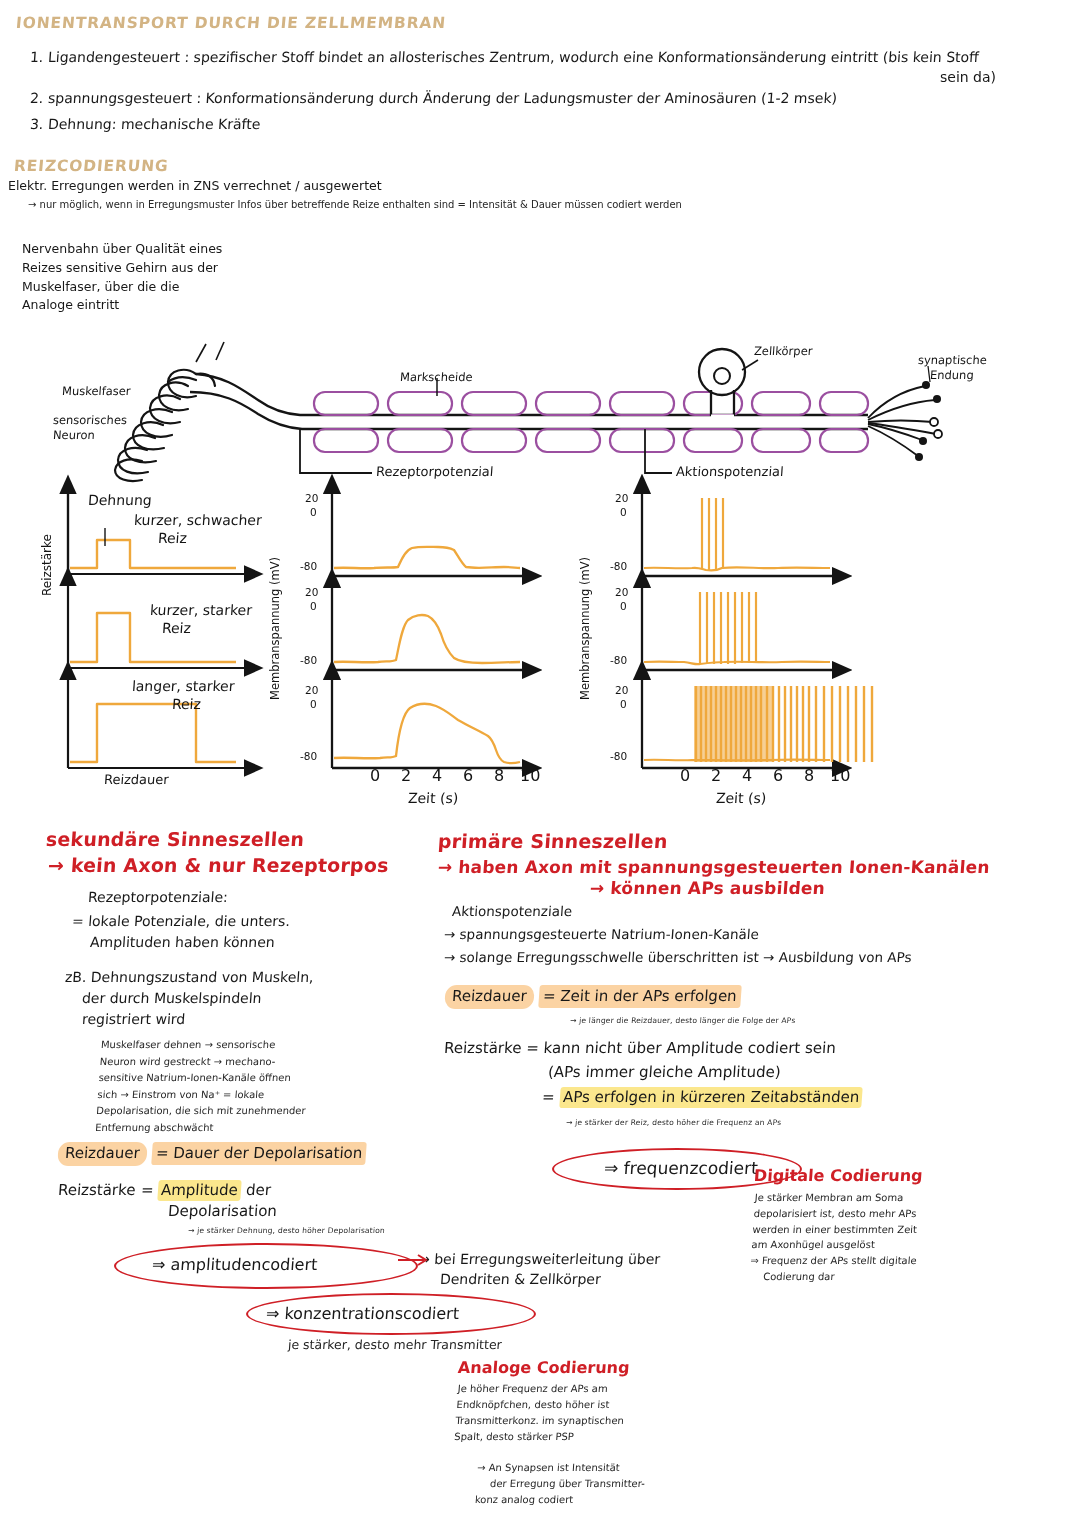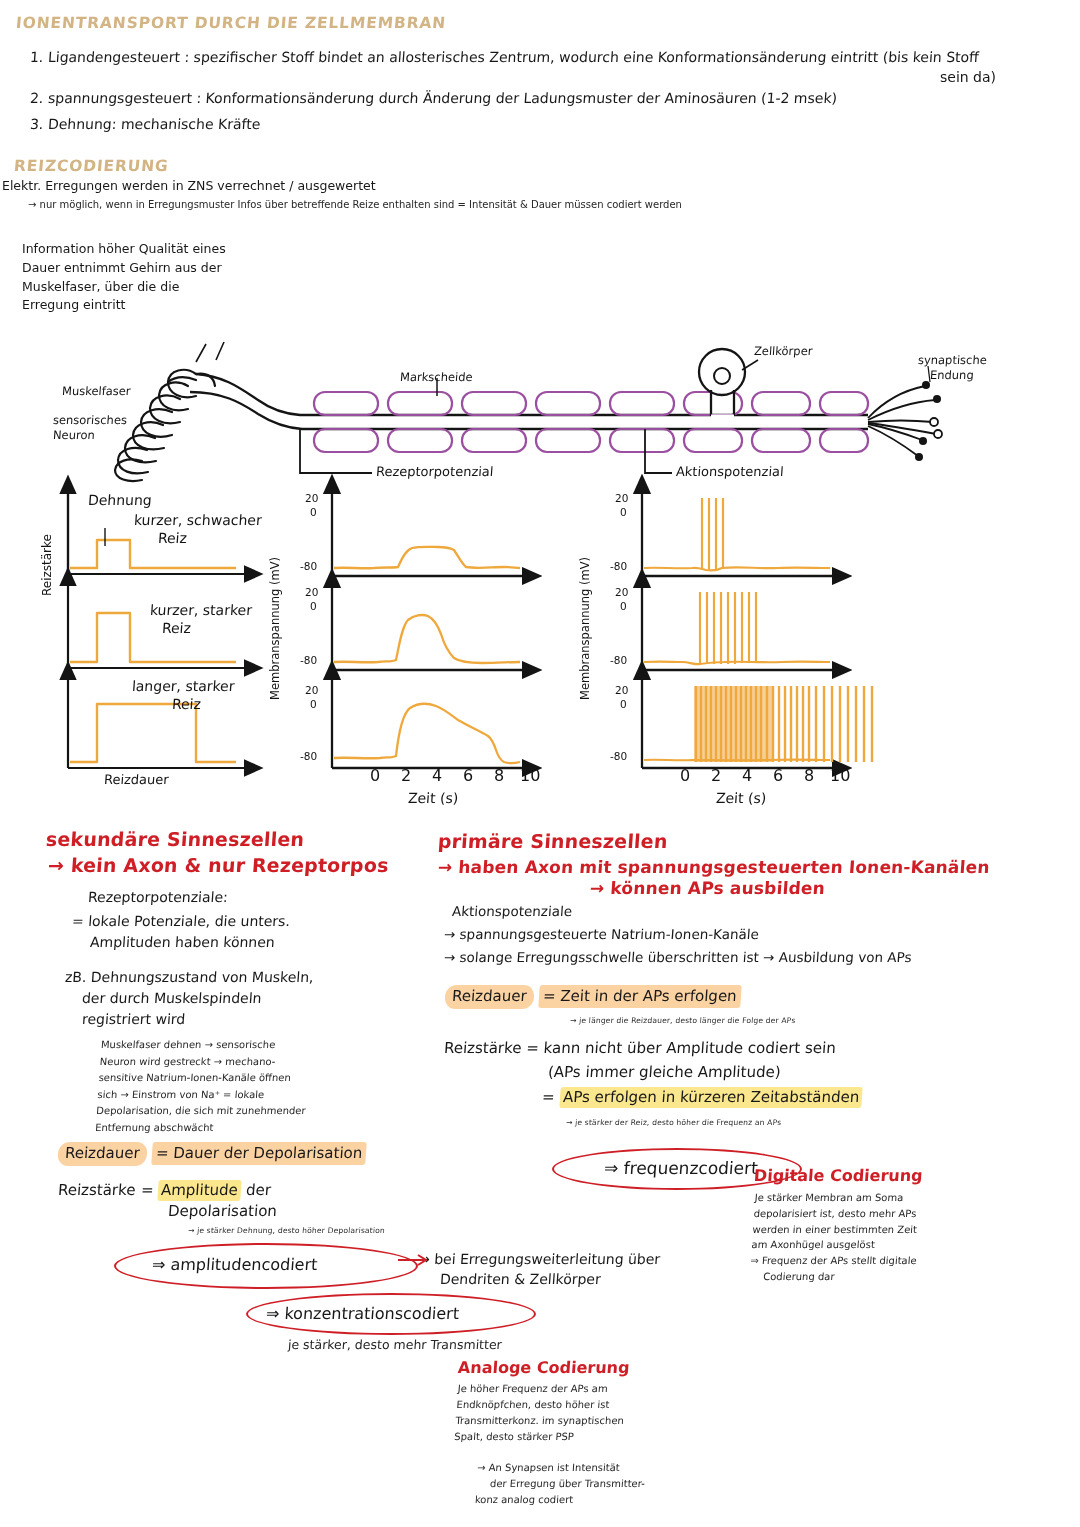--- a/index.html
+++ b/index.html
@@ -51,28 +51,28 @@
   <span class="hand2">2.</span>
   <span class="hand2">spannungsgesteuert : Konformationsänderung  durch Änderung  der Ladungsmuster der Aminosäuren   (1-2 msek)</span>
 </div>
 
 <div class="abs bk nosel" style="left:30px;top:115px;width:1040px;">
   <span class="hand2">3.</span>
   <span class="hand2">Dehnung: mechanische Kräfte</span>
 </div>
 
 <div class="abs hd nosel" style="left:14px;top:157px;">REIZCODIERUNG</div>
-<div class="abs bk-sm nosel" style="left:2px;top:177px;">Elektr. Erregungen werden in ZNS verrechnet / ausgewertet</div>
+<div class="abs bk-sm nosel" style="left:8px;top:177px;">Elektr. Erregungen werden in ZNS verrechnet / ausgewertet</div>
 <div class="abs bk-xs nosel" style="left:28px;top:198px;width:1050px;">→ nur möglich, wenn in Erregungsmuster Infos über betreffende Reize enthalten sind   = Intensität &amp; Dauer müssen codiert werden</div>
 
 <div class="abs bk-sm nosel" style="left:22px;top:240px;width:300px;line-height:1.5;">
-  <div>Information höher Qualität eines</div>
-  <div>Dauer entnimmt Gehirn aus der</div>
+  <div>Nervenbahn über Qualität eines</div>
+  <div>Reizes sensitive Gehirn aus der</div>
   <div>Muskelfaser, über die die</div>
-  <div>Erregung eintritt</div>
+  <div>Analoge eintritt</div>
 </div>
 
 <div class="abs" style="left:0;top:330px;width:1080px;height:160px;">
   <svg width="1080" height="170" viewBox="0 0 1080 170">
 
     <g fill="none" stroke="#141414" stroke-width="2.2" stroke-linecap="round">
       <path d="M196,44 C185,36 169,40 168,52 C168,64 182,70 196,66"></path>
       <path d="M188,56 C176,49 160,53 159,65 C159,77 173,83 188,79"></path>
       <path d="M180,69 C167,62 151,66 150,78 C150,90 164,96 180,92"></path>
       <path d="M172,82 C158,76 142,80 141,92 C141,104 156,110 172,105"></path>

